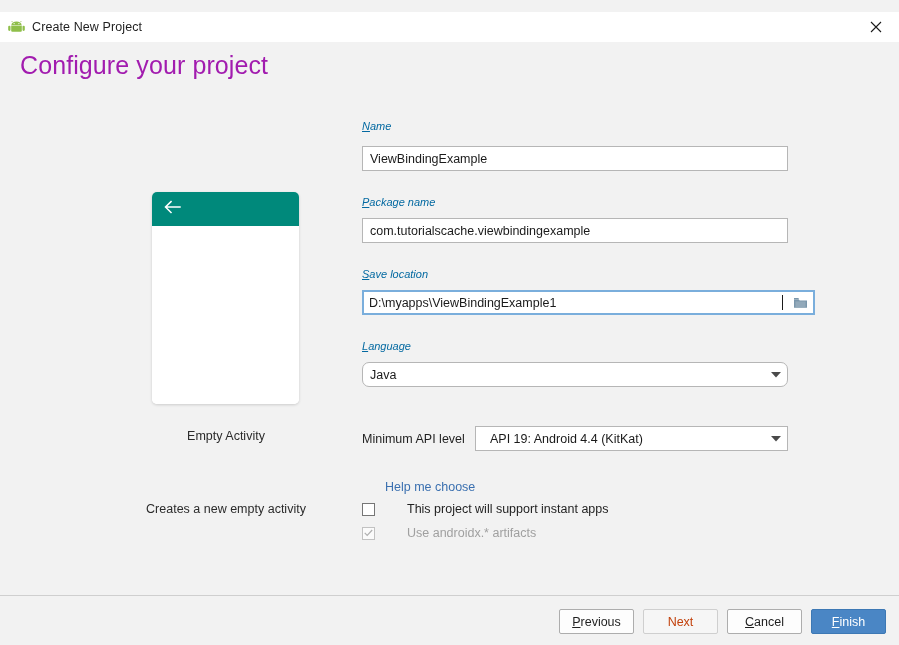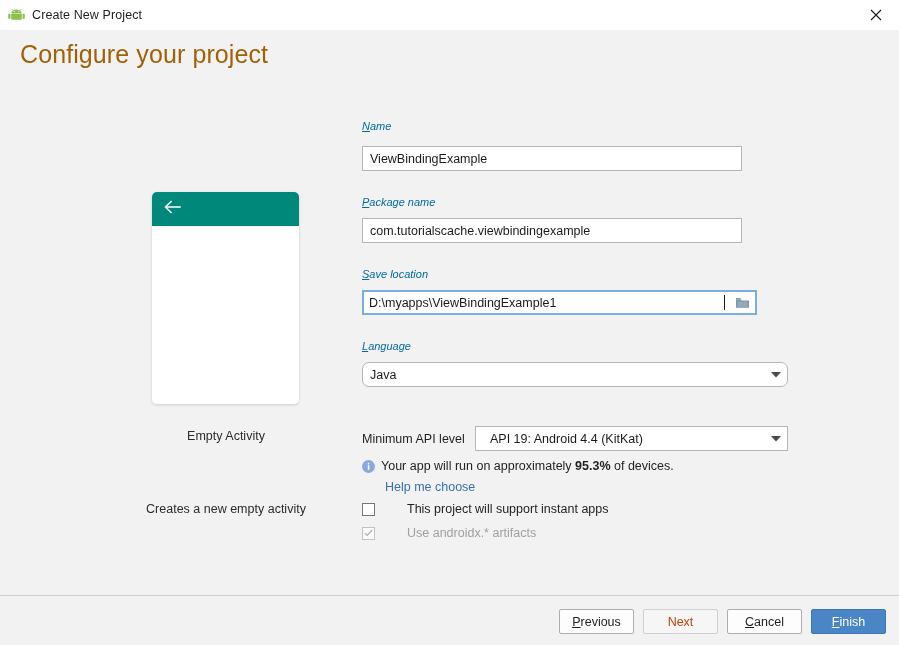--- a/index.html
+++ b/index.html
@@ -13,21 +13,21 @@
   body { background: #f2f2f2; color: #1a1a1a; }
 
   #window {
     position: relative;
     width: 899px; height: 645px;
     background: #f2f2f2;
   }
 
   
   #titlebar {
-    position: absolute; left: 0; top: 0;
+    position: absolute; left: 0; top: 12px;
     width: 899px; height: 30px;
     background: #ffffff;
     display: flex; align-items: center;
   }
   #android-icon {
     margin-left: 7px; width: 18px; height: 18px;
     display: flex; align-items: center; justify-content: center;
   }
   #titlebar-title {
     margin-left: 7px;
@@ -37,22 +37,22 @@
   #close-btn {
     position: absolute; right: 0; top: 0;
     width: 46px; height: 30px;
     display: flex; align-items: center; justify-content: center;
     cursor: default;
   }
   #close-btn svg { display: block; }
 
   
   #page-title {
-    position: absolute; left: 20px; top: 40px;
-    font-size: 25px; font-weight: 400; color: #a16207;
+    position: absolute; left: 20px; top: 51px;
+    font-size: 25px; font-weight: 400; color: #a21caf;
     letter-spacing: .1px;
   }
 
   
   #preview-pane {
     position: absolute; left: 152px; top: 192px;
     width: 147px; height: 212px;
   }
   #phone-card {
     width: 147px; height: 212px;
@@ -82,35 +82,35 @@
 
   
   .field-label {
     position: absolute;
     font-size: 11px; color: #0369a1; font-style: italic;
   }
   .mn { text-decoration: underline; text-underline-offset: 1px; }
 
   .text-input {
     position: absolute;
-    left: 362px; width: 380px; height: 25px;
+    left: 362px; width: 426px; height: 25px;
     background: #ffffff;
     border: 1px solid #b6b6b6;
     font-size: 12.5px; color: #1a1a1a;
     font-family: "Liberation Sans", sans-serif;
     padding: 0 7px;
     line-height: 23px;
     outline: none;
   }
 
   
   #save-location-wrap {
     position: absolute;
     left: 362px; top: 290px;
-    width: 395px; height: 25px;
+    width: 453px; height: 25px;
     border: 2px solid #7aaedc;
     background: #ffffff;
     display: flex; align-items: center;
   }
   #save-location-input {
     flex: 1 1 auto; height: 100%;
     border: 0; outline: none;
     background: transparent;
     font-family: "Liberation Sans", sans-serif;
     font-size: 12.5px; color: #1a1a1a;
@@ -296,30 +296,20 @@
   <div id="api-label">Minimum API level</div>
   <div class="combo" id="api-combo">
     <span class="combo-value">API 19: Android 4.4 (KitKat)</span>
     <span class="combo-arrow">
       <svg width="10" height="6" viewBox="0 0 10 6">
           <path d="M0 0h10L5 5.6z" fill="#4a4a4a"></path>
         </svg>
     </span>
   </div>
 
-  <div id="info-row">
-    <span id="info-icon">
-      <svg width="13" height="13" viewBox="0 0 13 13">
-        <circle cx="6.5" cy="6.5" r="6.5" fill="#8ba7de"></circle>
-        <rect x="5.8" y="5.2" width="1.5" height="4.6" fill="#ffffff"></rect>
-        <rect x="5.8" y="2.8" width="1.5" height="1.6" fill="#ffffff"></rect>
-      </svg>
-    </span>
-    <span id="info-text"><span>Your app will run on approximately </span><b>95.3%</b><span> of devices.</span></span>
-  </div>
   <div id="help-link">Help me choose</div>
 
   <div class="cb-row" id="cb-instant">
     <span class="cb-box"></span>
     <span>This project will support instant apps</span>
   </div>
   <div class="cb-row" id="cb-androidx">
     <span class="cb-box disabled">
       <svg width="9" height="8" viewBox="0 0 9 8">
         <path d="M0.7 3.9 L3.2 6.4 L8.2 1" stroke="#b0b0b0" stroke-width="1.2" fill="none"></path>

